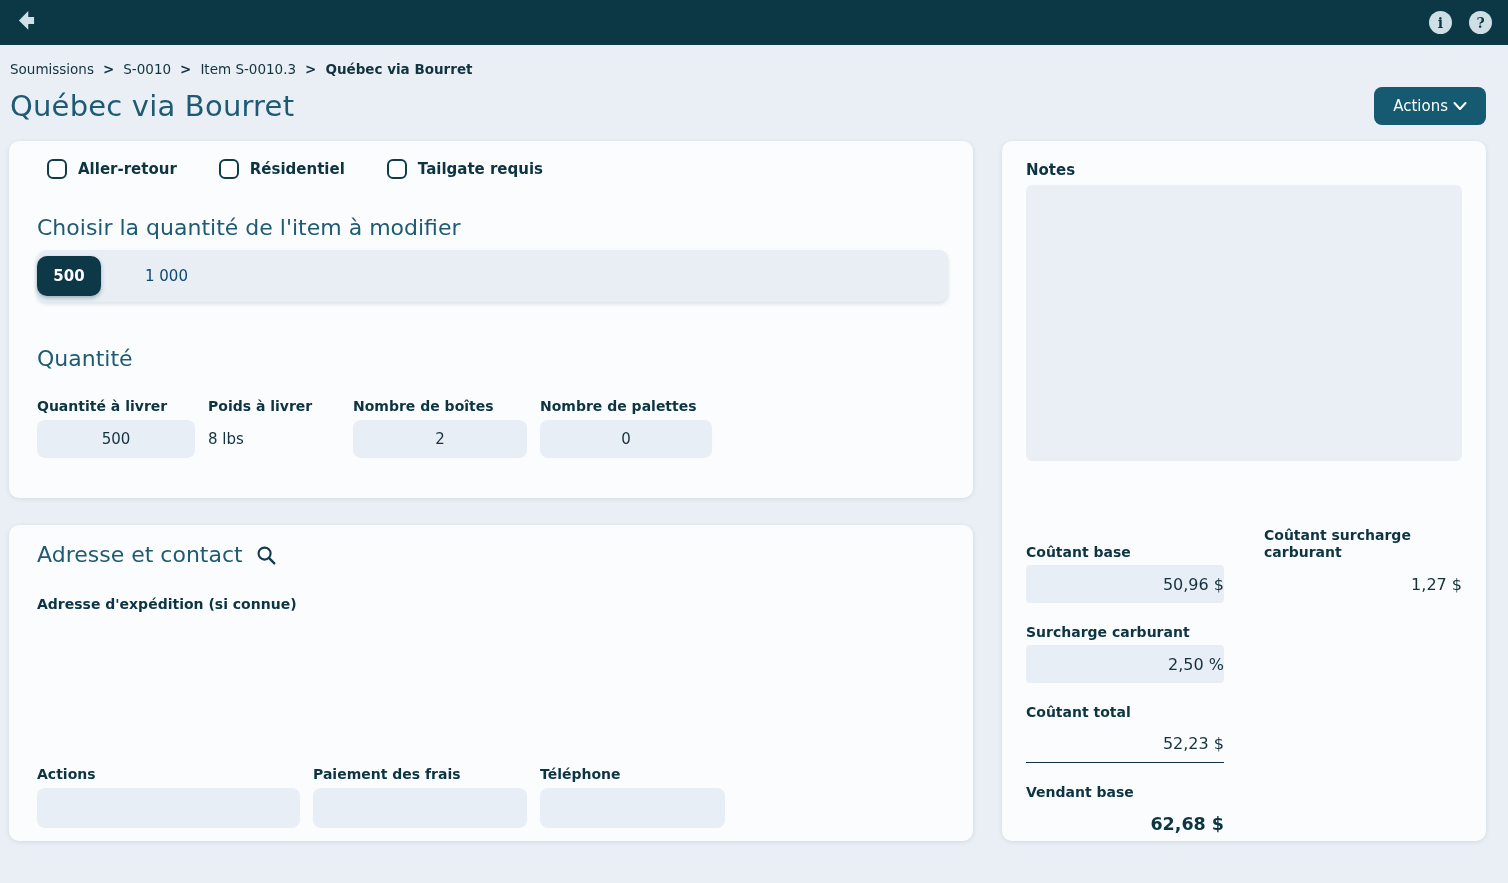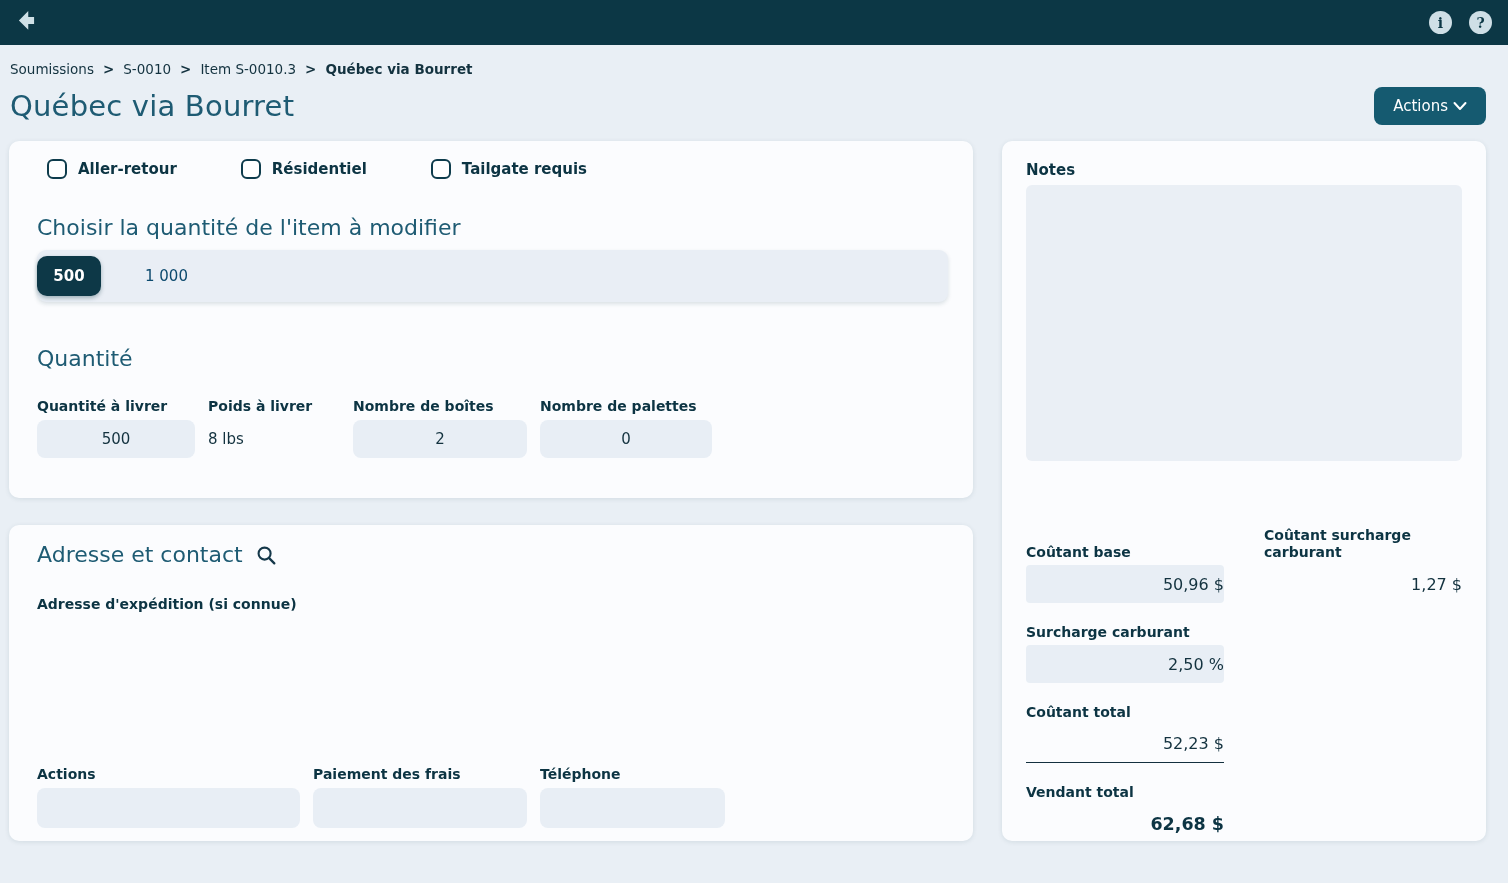--- a/index.html
+++ b/index.html
@@ -49,21 +49,21 @@
   
   .content { display: flex; gap: 29px; padding: 0 22px 0 9px; align-items: flex-start; }
   .left-col { flex: 1; min-width: 0; }
   .card {
     background: #fbfcfe; border-radius: 10px;
     box-shadow: 0 1px 5px rgba(13,56,69,0.10);
   }
 
   
   .card-options { padding: 18px 25px 0 28px; height: 357px; margin-bottom: 27px; }
-  .checkbox-row { display: flex; gap: 64px; margin-left: 10px; align-items: center; }
+  .checkbox-row { display: flex; gap: 42px; margin-left: 10px; align-items: center; }
   .checkbox-item { display: flex; align-items: center; cursor: pointer; }
   .checkbox-box {
     width: 20px; height: 20px; border: 2px solid #0e3c4c; border-radius: 6px;
     background: #ffffff; flex: 0 0 auto;
   }
   .checkbox-item .cb-label { margin-left: 11px; font-weight: bold; font-size: 15px; color: #0c3443; }
 
   h2.section-heading { font-size: 22px; font-weight: 400; color: #1e5b73; line-height: 26px; }
   .card-options h2.qty-select-heading { margin-top: 36px; }
 
@@ -279,19 +279,19 @@
       </div>
       <div></div>
 
       <div class="cost-group">
         <div class="cost-label">Coûtant total</div>
         <div class="cost-value underlined">52,23 $</div>
       </div>
 
       <div></div>
       <div class="cost-group">
-        <div class="cost-label">Vendant total</div>
+        <div class="cost-label">Vendant base</div>
         <div class="cost-value total">62,68 $</div>
       </div>
     </div>
   </aside>
 
 </main>
 
 </body></html>

